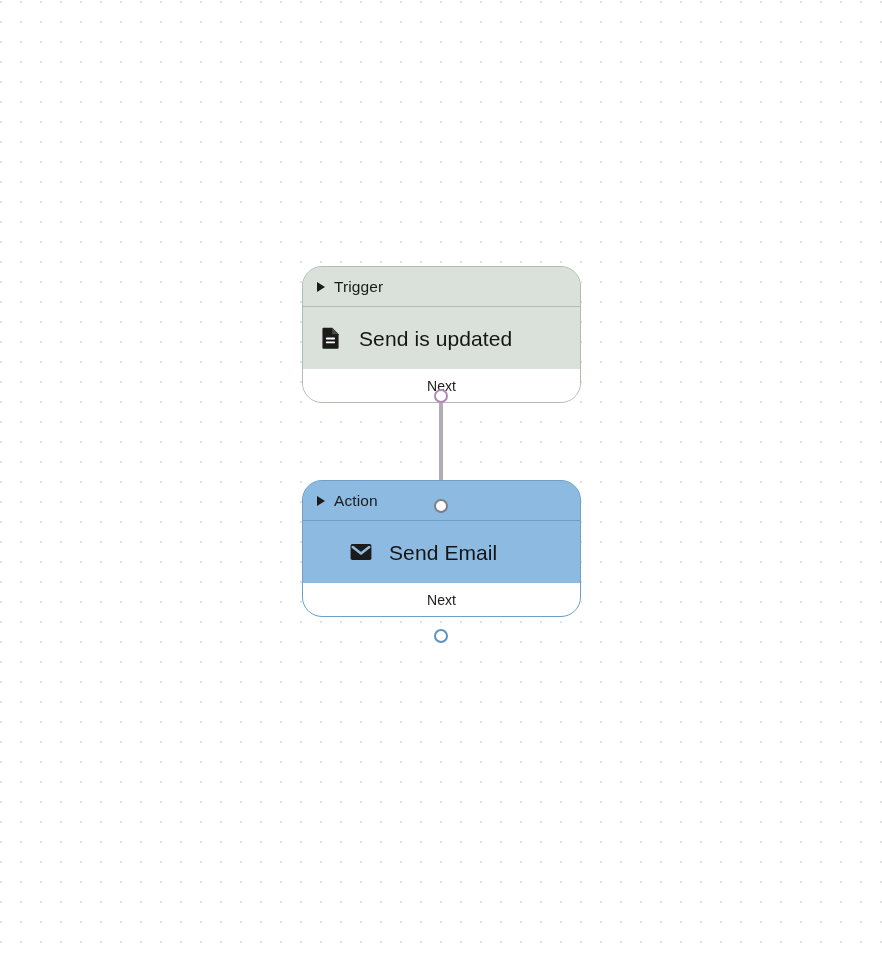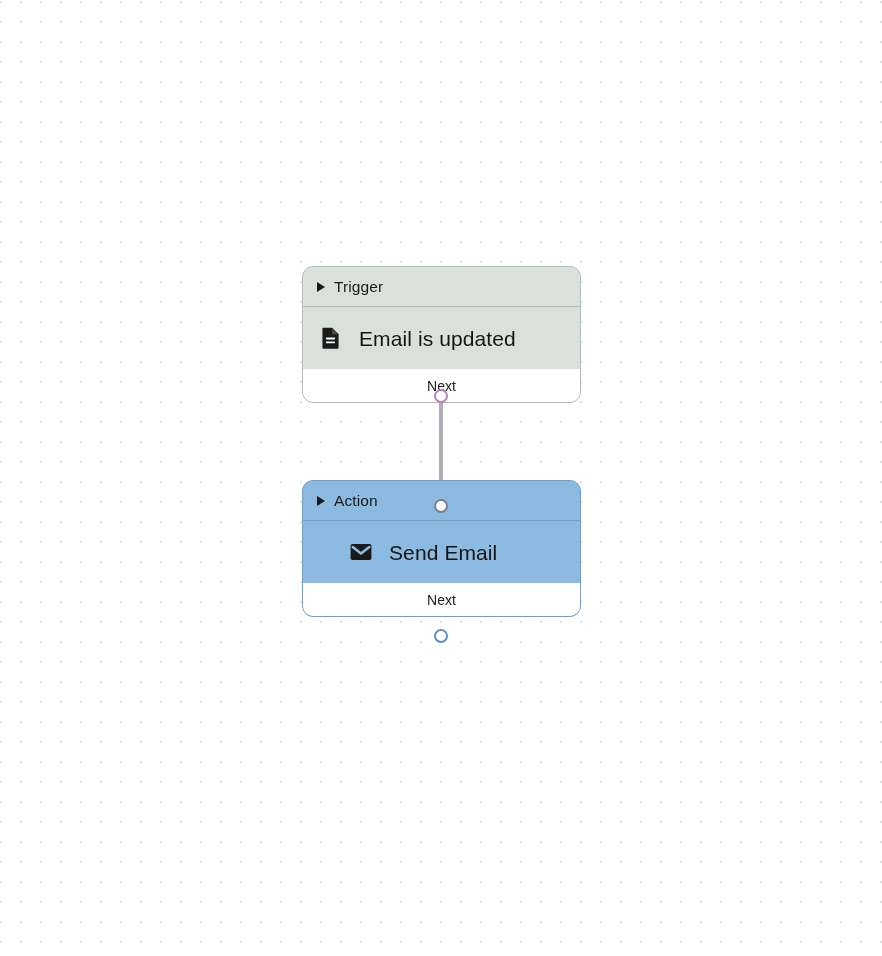--- a/index.html
+++ b/index.html
@@ -39,21 +39,21 @@
 
   
   .node {
     position: absolute;
     box-sizing: border-box;
     border-radius: 11px;
     background: #ffffff;
     overflow: visible;
   }
   .node-inner {
-    border-radius: 11px;
+    border-radius: 20px;
     overflow: hidden;
     border-style: solid;
     border-width: 1px;
     box-sizing: border-box;
   }
 
   
   .node-trigger .node-inner {
     border-color: #b3bcb3;
     background: #dae1da;
@@ -186,21 +186,21 @@
 
       <div class="node-body">
         <span class="node-icon">
           <svg width="26" height="26" viewBox="0 0 24 24" aria-hidden="true">
             <path d="M5 2.6h8.1L19 8.5V21a0.9 0.9 0 0 1-0.9 0.9H5A0.9 0.9 0 0 1 4.1 21V3.5A0.9 0.9 0 0 1 5 2.6z" fill="#1b1b1b"></path>
             <path d="M13.1 2.6 19 8.5h-5.9z" fill="#4a4a4a"></path>
             <rect x="7.3" y="11.6" width="8.4" height="1.7" rx="0.6" fill="#ffffff"></rect>
             <rect x="7.3" y="15.2" width="8.4" height="1.7" rx="0.6" fill="#ffffff"></rect>
           </svg>
         </span>
-        <span class="node-title">Email is updated</span>
+        <span class="node-title">Send is updated</span>
       </div>
 
       <div class="node-footer">
         <span class="node-footer-label">Next</span>
       </div>
 
     </div>
   </div>
 
   <div class="node node-action" style="left:302px; top:480px; width:279px;">

